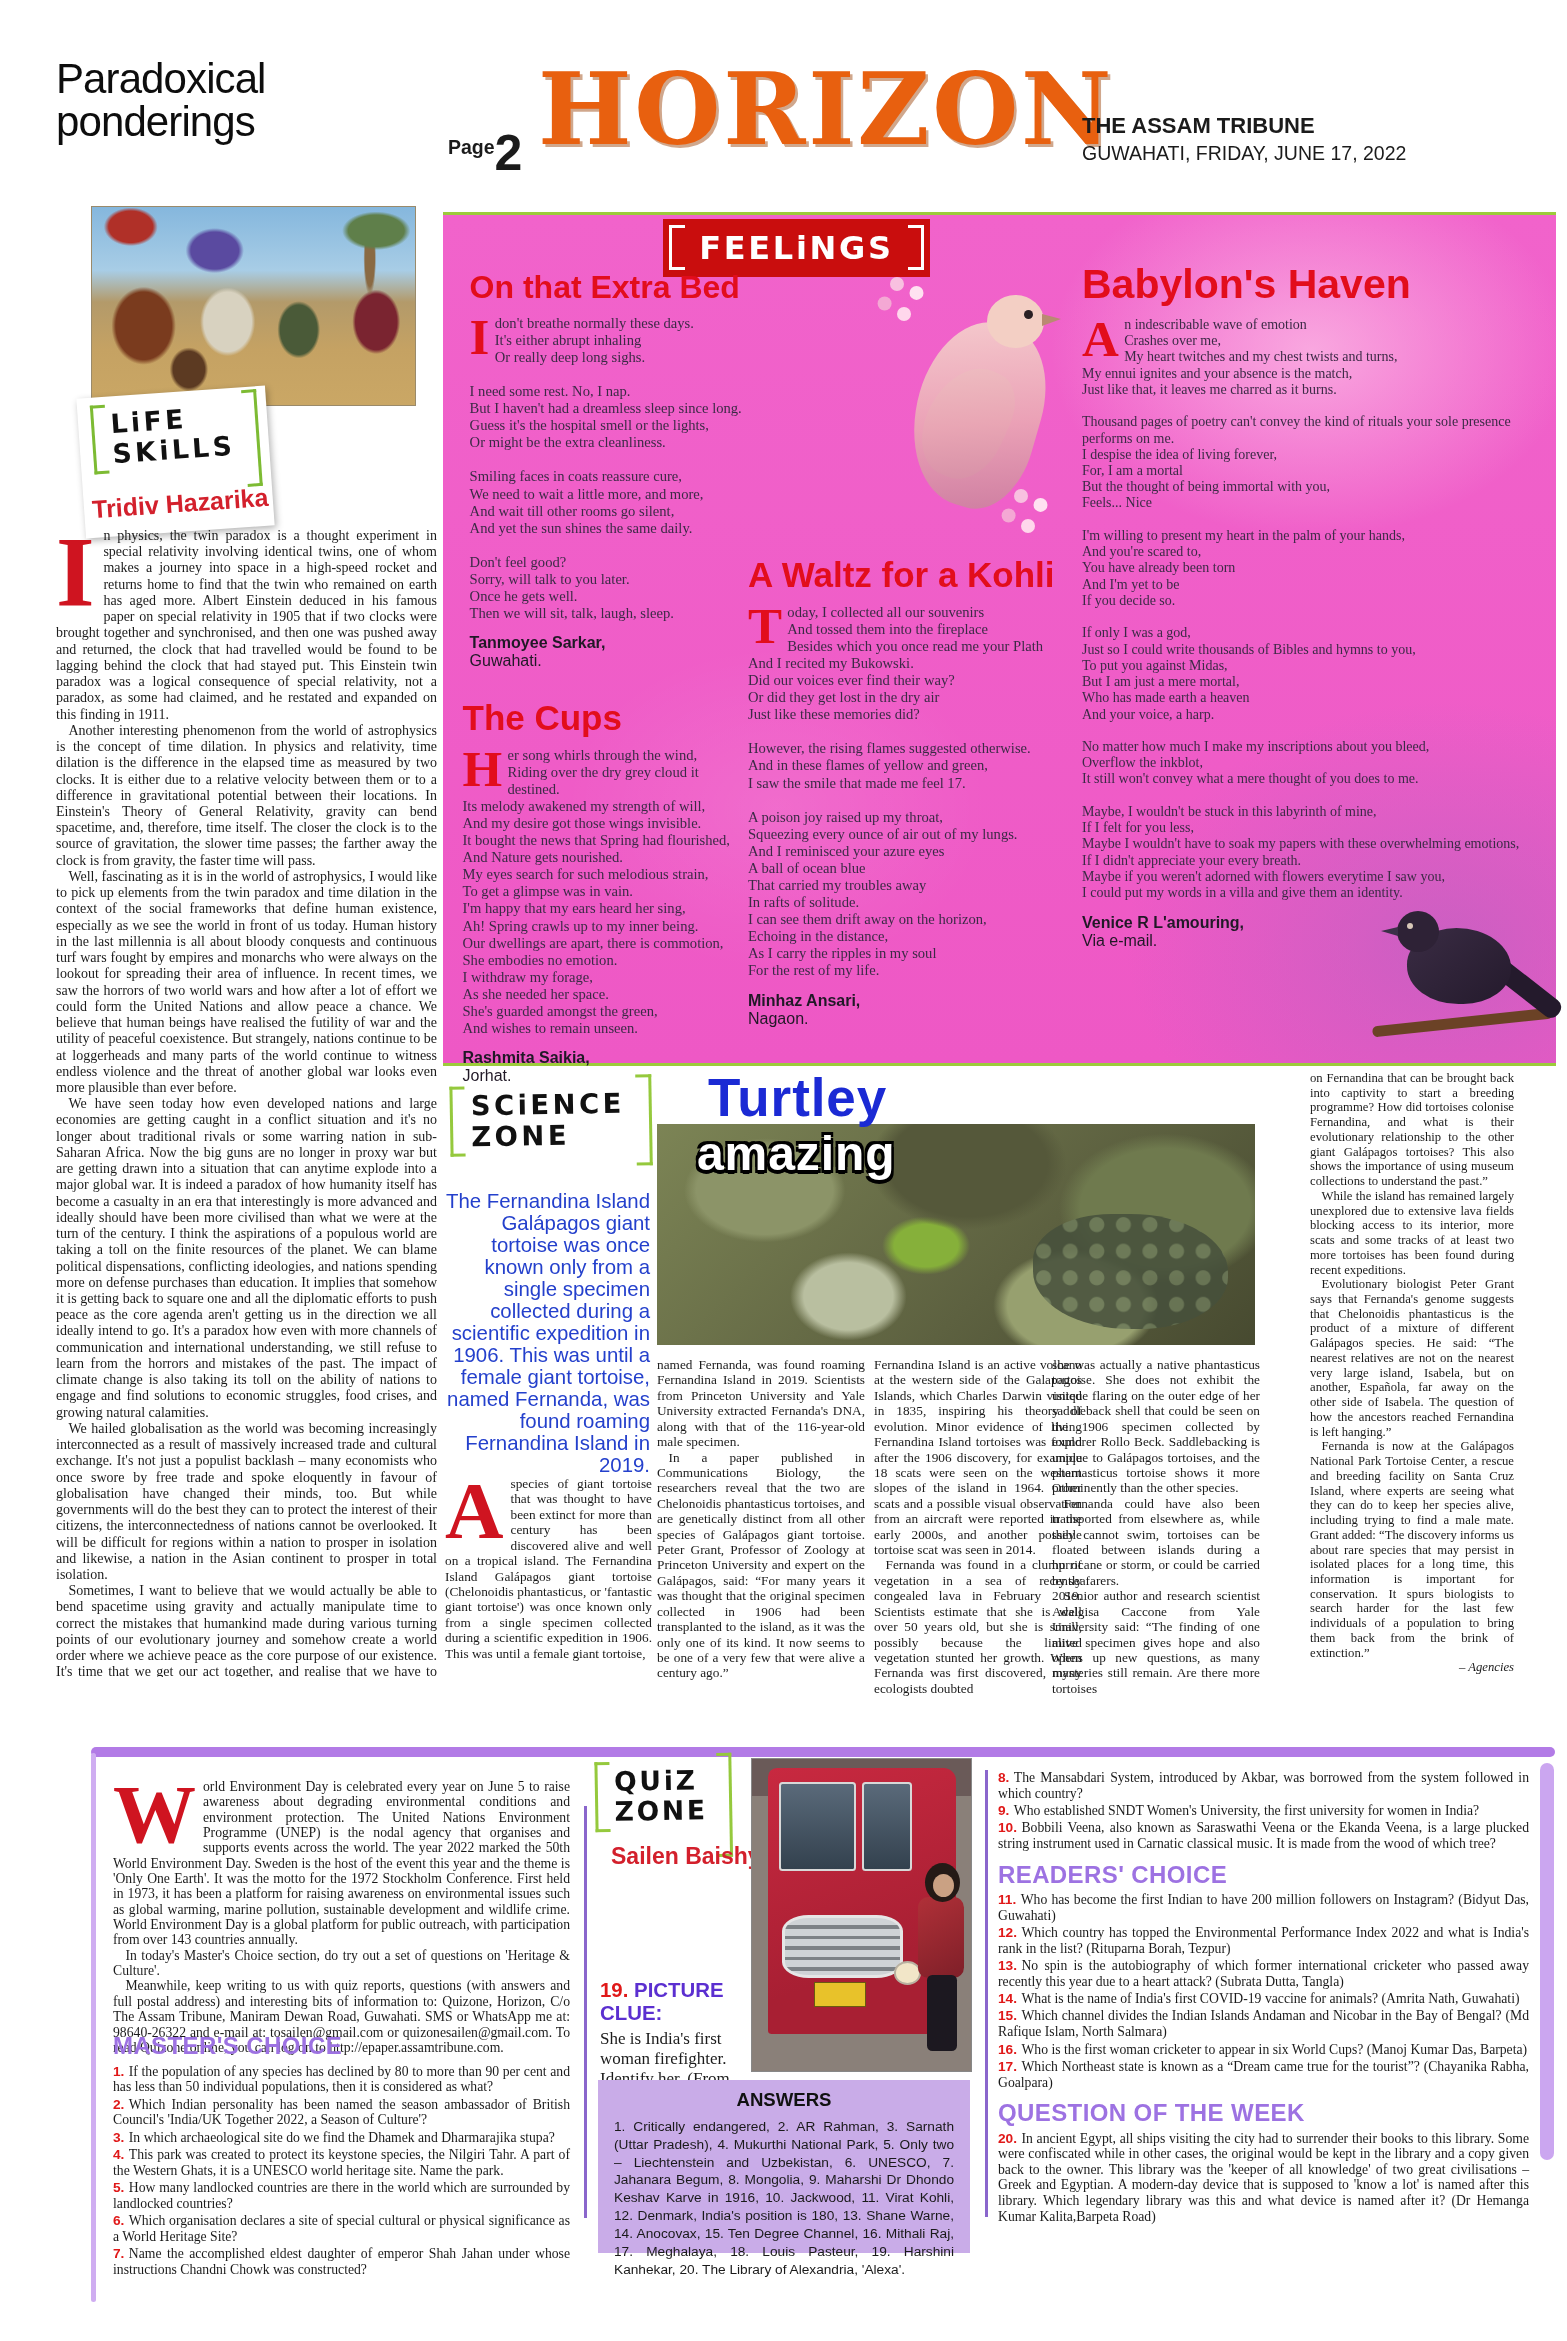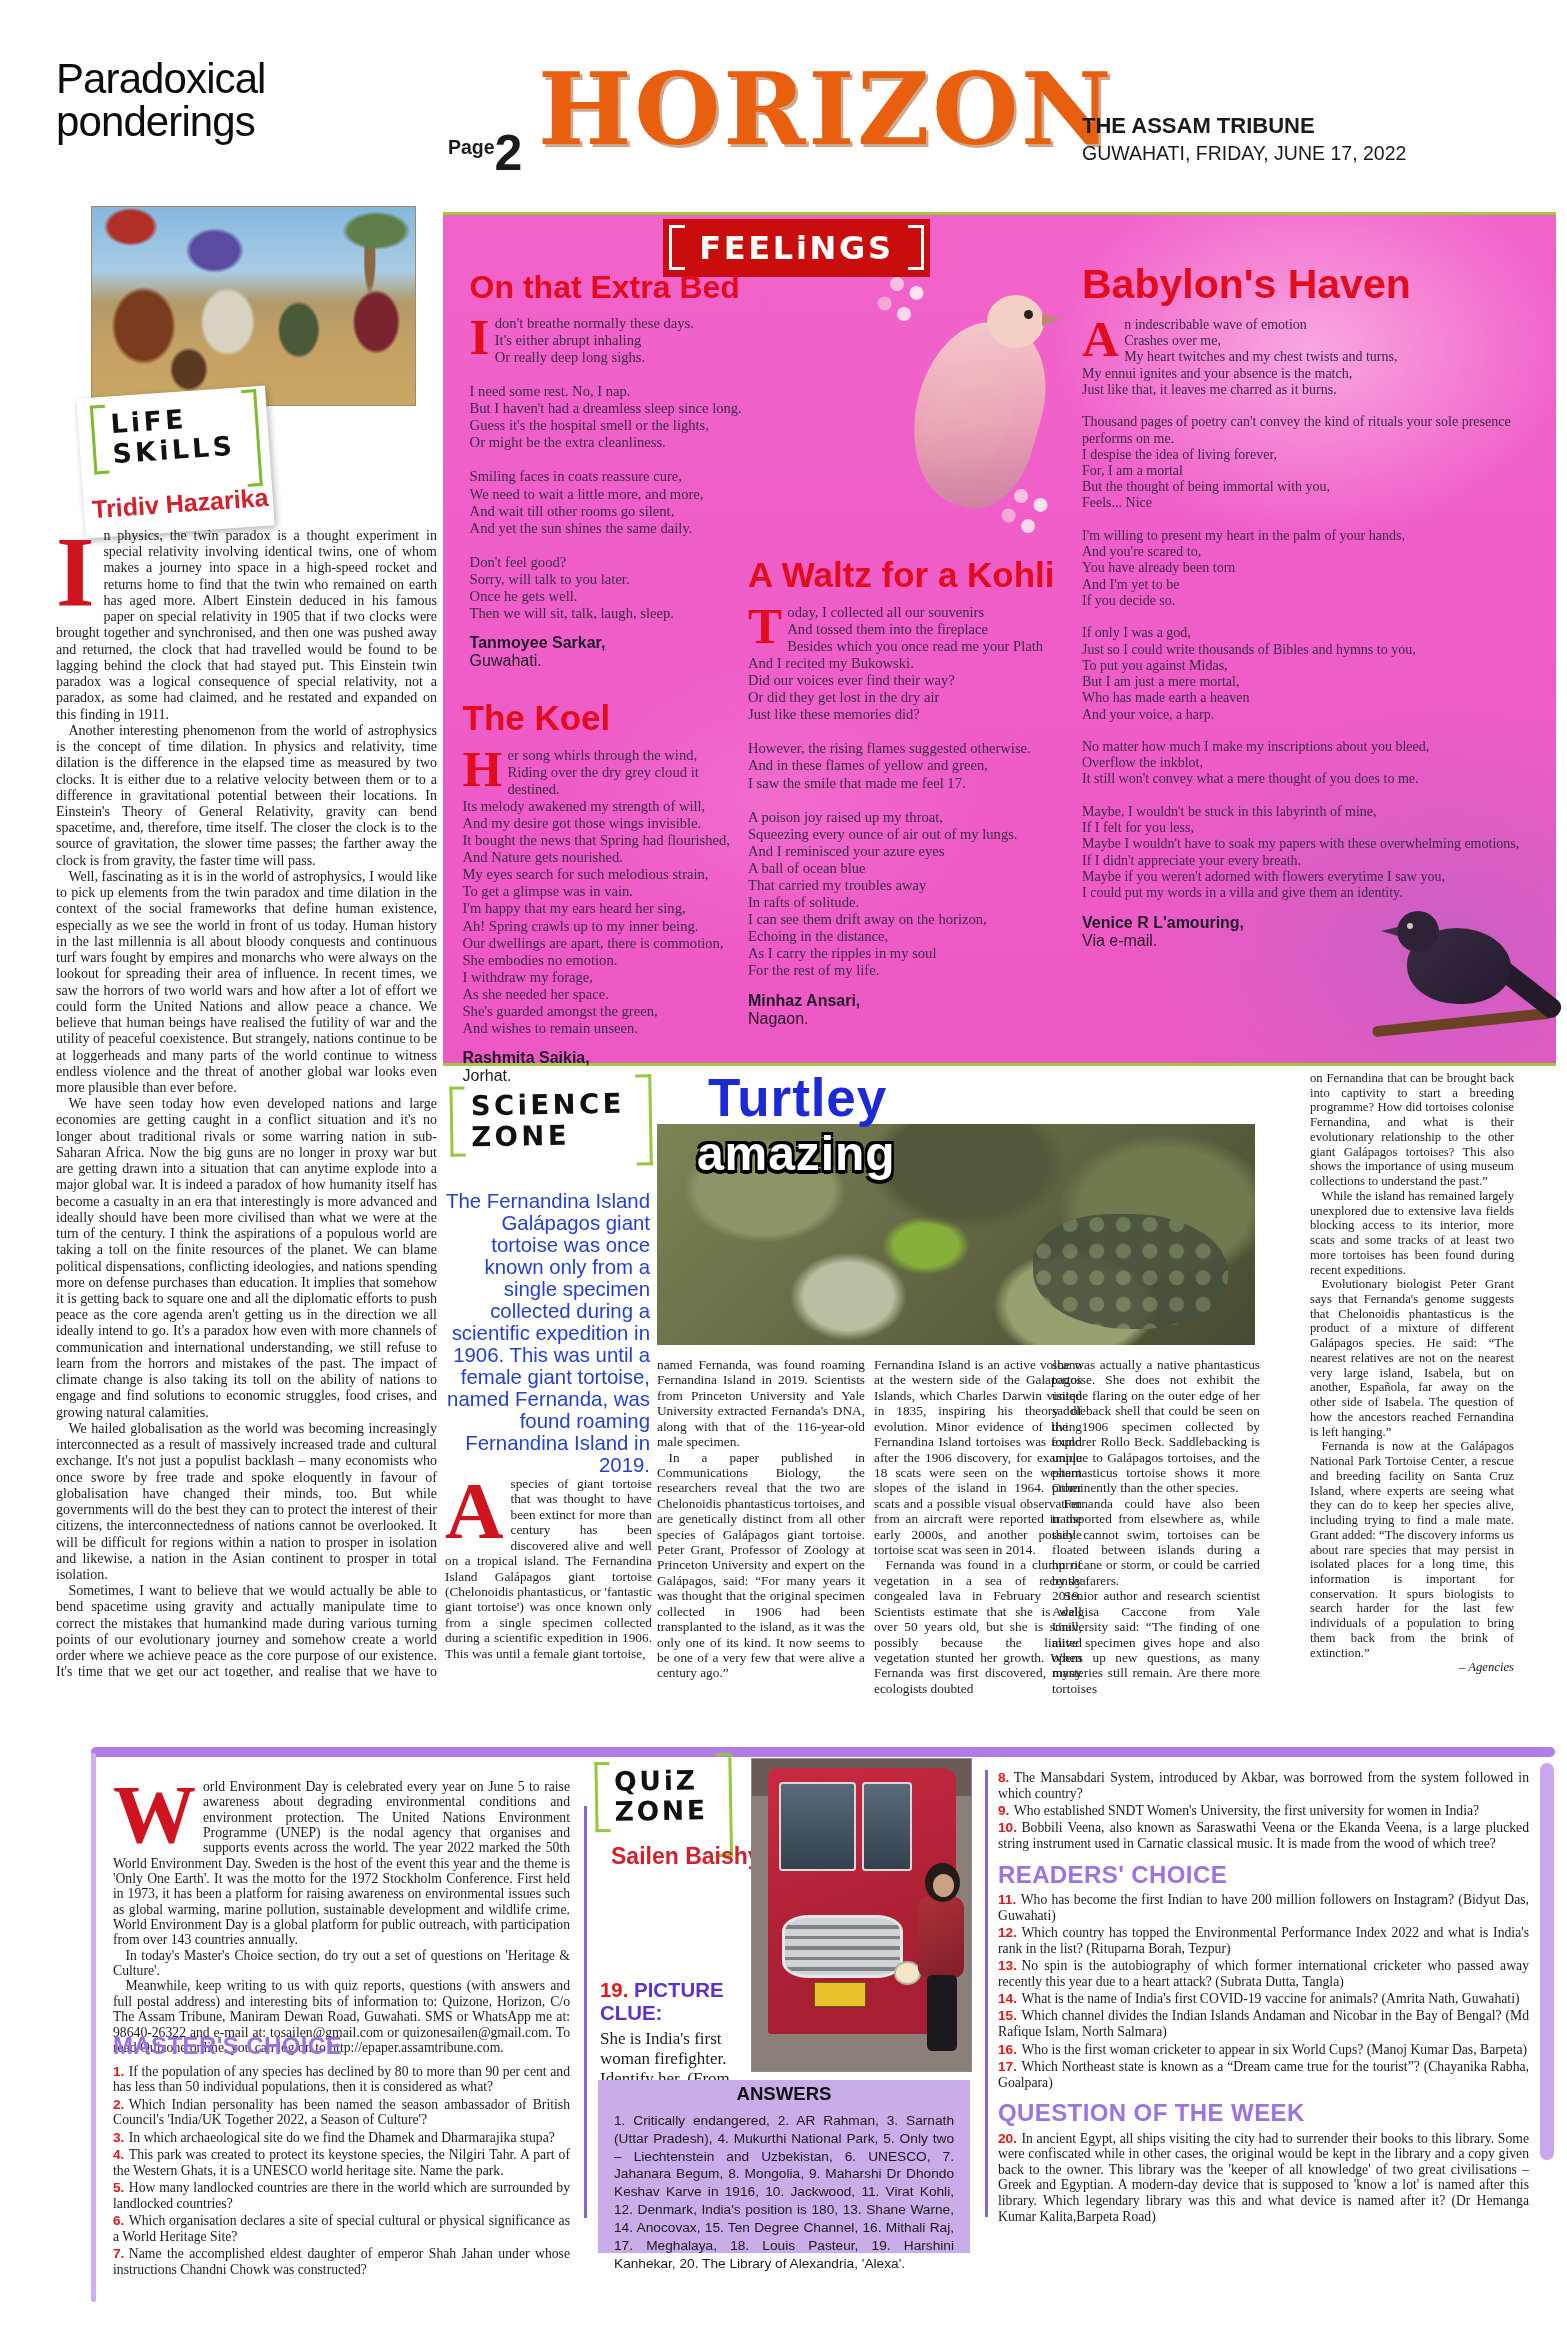--- a/index.html
+++ b/index.html
@@ -194,21 +194,21 @@
   .tk-woman-jacket{position:absolute;left:166px;top:138px;width:46px;height:81px;border-radius:10.6px;
       background:linear-gradient(150deg,#b03038,#7e1f28);}
   .tk-woman-legs{position:absolute;left:175px;top:216px;width:30px;height:76px;background:#1c1820;
       border-radius:5.3px;}
   .pic-clue{left:600px;top:1979px;width:147px;}
   .pic-clue .head{font-family:"Liberation Sans",sans-serif;font-weight:bold;font-size:20.4px;}
   .pic-clue .n19{color:#e01818;}
   .pic-clue .lab{color:#5b2fd0;}
   .pic-clue .body{font-size:17px;line-height:1.18;margin-top:3.5px;}
   .answers-box{left:598px;top:2080px;width:372px;height:173px;background:#c9ace8;
-      padding:3px 16px;box-sizing:border-box;}
+      padding:9px 16px;box-sizing:border-box;}
   .answers-box .atitle{text-align:center;font-family:"Liberation Sans",sans-serif;font-weight:bold;
       font-size:18.6px;margin-bottom:7px;color:#111;}
   .answers-box .atext{font-family:"Liberation Sans",sans-serif;font-size:13.7px;line-height:1.3;
       text-align:justify;color:#1a1a1a;}
 </style>
 </head>
 <body>
 
 <div class="page">
 
@@ -286,21 +286,21 @@
 
 Don't feel good?
 Sorry, will talk to you later.
 Once he gets well.
 Then we will sit, talk, laugh, sleep.</span></div>
       <div class="pauthor">Tanmoyee Sarkar,</div>
       <div class="pplace">Guwahati.</div>
     </div>
 
     <div class="poem poem-koel">
-      <h2>The Koel</h2>
+      <h2>The Cups</h2>
       <div class="pbody"><span class="pdrop">H</span><span class="plines">er song whirls through the wind,
 Riding over the dry grey cloud it destined.
 Its melody awakened my strength of will,
 And my desire got those wings invisible.
 It bought the news that Spring had flourished,
 And Nature gets nourished.
 My eyes search for such melodious strain,
 To get a glimpse was in vain.
 I'm happy that my ears heard her sing,
 Ah! Spring crawls up to my inner being.

